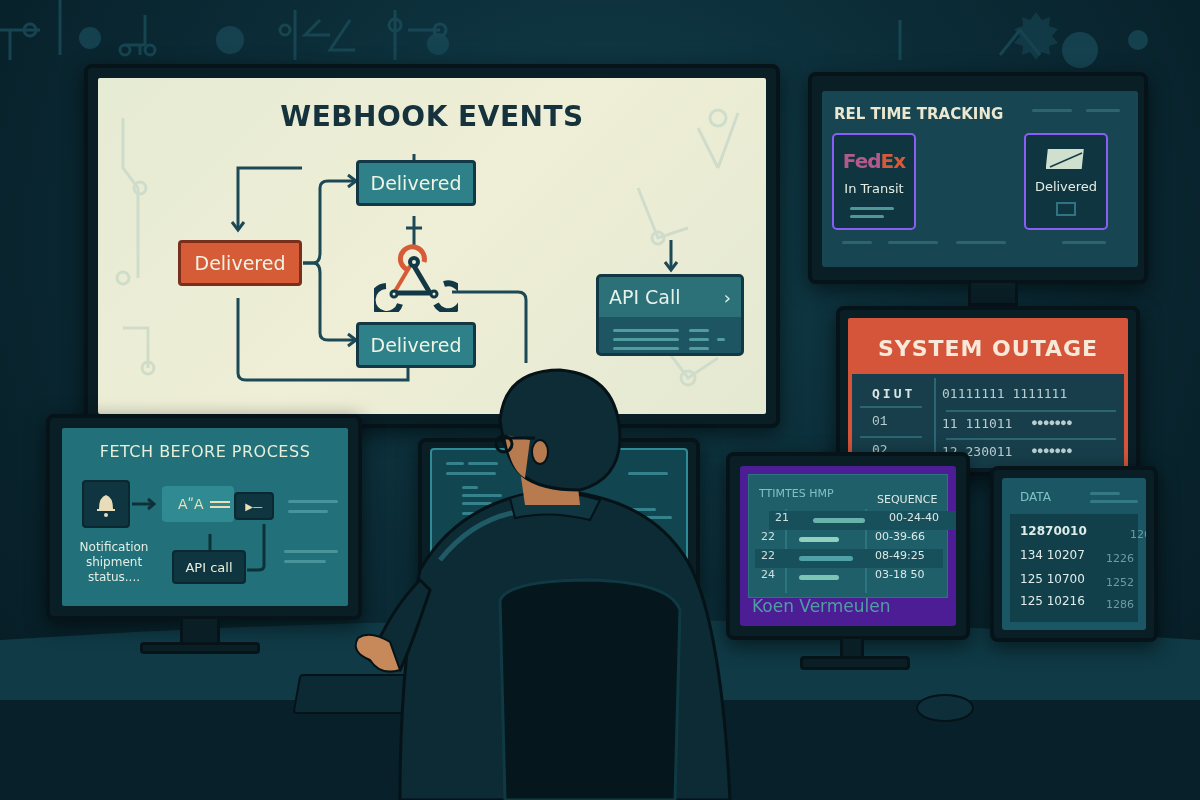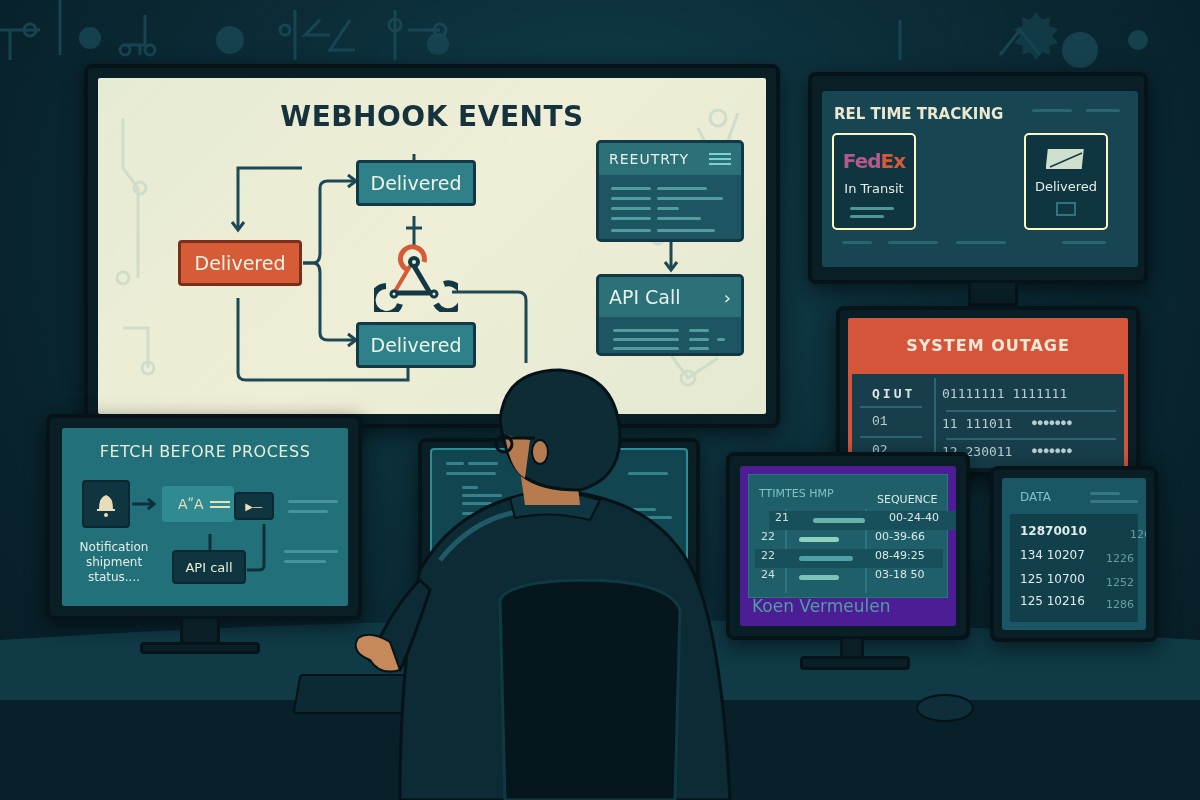--- a/index.html
+++ b/index.html
@@ -28,27 +28,27 @@
   .node.teal { background: #2e8188; }
   .node.orange { background: #d65c38; border-color: #7a2f1c; }
   .panel { position: absolute; background: #1d5563; border: 3px solid #133845; border-radius: 5px; overflow: hidden; }
   .panel-head { height: 32px; background: #2c7078; display: flex; align-items: center; justify-content: space-between; padding: 0 10px; color: #e5f2ec; font-size: 14px; letter-spacing: 1px; }
   .panel-head.big { height: 40px; font-size: 19px; letter-spacing: 0; }
   .line { position: absolute; height: 3px; background: #5aa9a6; border-radius: 2px; opacity: .85; }
 
   
   .track-screen { position: absolute; left: 822px; top: 91px; width: 316px; height: 176px; background: #174652; border-radius: 3px; }
   .track-title { position: absolute; left: 12px; top: 14px; font-size: 15px; font-weight: bold; color: #ece7cf; }
-  .carrier { position: absolute; top: 42px; width: 84px; height: 97px; background: #0f3540; border: 2px solid #fef9c3; border-radius: 5px; text-align: center; }
+  .carrier { position: absolute; top: 42px; width: 84px; height: 97px; background: #0f3540; border: 2px solid #8b5cf6; border-radius: 5px; text-align: center; }
   .carrier .label { font-size: 13px; color: #e4ede4; margin-top: 4px; }
   .carrier .sub { font-size: 12px; color: #4e9aa0; margin-top: 6px; }
 
   
   .outage-screen { position: absolute; left: 848px; top: 318px; width: 280px; height: 150px; background: #d4553a; border-radius: 2px; overflow: hidden; }
-  .outage-title { position: absolute; top: 18px; width: 100%; text-align: center; font-size: 16px; font-weight: bold; color: #f8e8d8; letter-spacing: 1px; }
+  .outage-title { position: absolute; top: 18px; width: 100%; text-align: center; font-size: 22px; font-weight: bold; color: #f8e8d8; letter-spacing: 1px; }
   .outage-table { position: absolute; left: 4px; top: 56px; width: 272px; height: 100px; background: #173e4a; }
   .ot-cell { position: absolute; font-size: 13px; color: #b7cdd0; font-family: "DejaVu Sans Mono", monospace; }
 
   
   .fetch-screen { position: absolute; left: 62px; top: 428px; width: 286px; height: 178px; background: #22707a; border-radius: 2px; overflow: hidden; }
   .fetch-title { position: absolute; top: 14px; width: 100%; text-align: center; font-size: 16px; color: #e8eed8; letter-spacing: .5px; }
   .fbox { position: absolute; background: #0f3540; border: 2px solid #0a2830; border-radius: 4px; color: #e8eed8; display: flex; align-items: center; justify-content: center; }
 
   
   .seq-screen { position: absolute; left: 740px; top: 466px; width: 216px; height: 160px; background: #4c1d95; border-radius: 3px; overflow: hidden; }
@@ -160,40 +160,20 @@
     <path d="M40 28 L56 55" stroke="#133845" stroke-width="5"></path>
     <path d="M20 55 H60" stroke="#133845" stroke-width="5"></path>
     <circle cx="40" cy="24" r="6" fill="#133845"></circle>
     <circle cx="40" cy="24" r="2" fill="#e8ecd5"></circle>
     <path d="M12 48 A14 14 0 1 0 26 66" stroke="#133845" stroke-width="6" fill="none"></path>
     <circle cx="20" cy="56" r="3" fill="#e8ecd5" stroke="#133845" stroke-width="3"></circle>
     <path d="M62 66 A14 14 0 1 0 70 46" stroke="#133845" stroke-width="6" fill="none"></path>
     <circle cx="60" cy="56" r="3" fill="#e8ecd5" stroke="#133845" stroke-width="3"></circle>
   </svg>
 
-  <div class="panel" style="left:498px; top:62px; width:148px; height:102px;">
-    <div class="panel-head">
-      <span>REEUTRTY</span>
-      <span style="display:inline-block;width:22px;">
-        <span style="display:block;height:2px;background:#7fd2cc;margin:3px 0;"></span>
-        <span style="display:block;height:2px;background:#7fd2cc;margin:3px 0;"></span>
-        <span style="display:block;height:2px;background:#7fd2cc;margin:3px 0;"></span>
-      </span>
-    </div>
-    <div class="line" style="left:12px; top:44px; width:40px;"></div>
-    <div class="line" style="left:58px; top:44px; width:50px;"></div>
-    <div class="line" style="left:12px; top:54px; width:40px;"></div>
-    <div class="line" style="left:58px; top:54px; width:66px;"></div>
-    <div class="line" style="left:12px; top:64px; width:40px;"></div>
-    <div class="line" style="left:58px; top:64px; width:22px;"></div>
-    <div class="line" style="left:12px; top:74px; width:40px;"></div>
-    <div class="line" style="left:58px; top:74px; width:44px;"></div>
-    <div class="line" style="left:12px; top:86px; width:40px;"></div>
-    <div class="line" style="left:58px; top:86px; width:58px;"></div>
-  </div>
 
   <div class="panel" style="left:498px; top:196px; width:148px; height:82px;">
     <div class="panel-head big">
       <span>API Call</span>
       <span style="font-size:18px;">›</span>
     </div>
     <div class="line" style="left:14px; top:52px; width:66px;"></div>
     <div class="line" style="left:90px; top:52px; width:20px;"></div>
     <div class="line" style="left:14px; top:61px; width:66px;"></div>
     <div class="line" style="left:90px; top:61px; width:20px;"></div>

